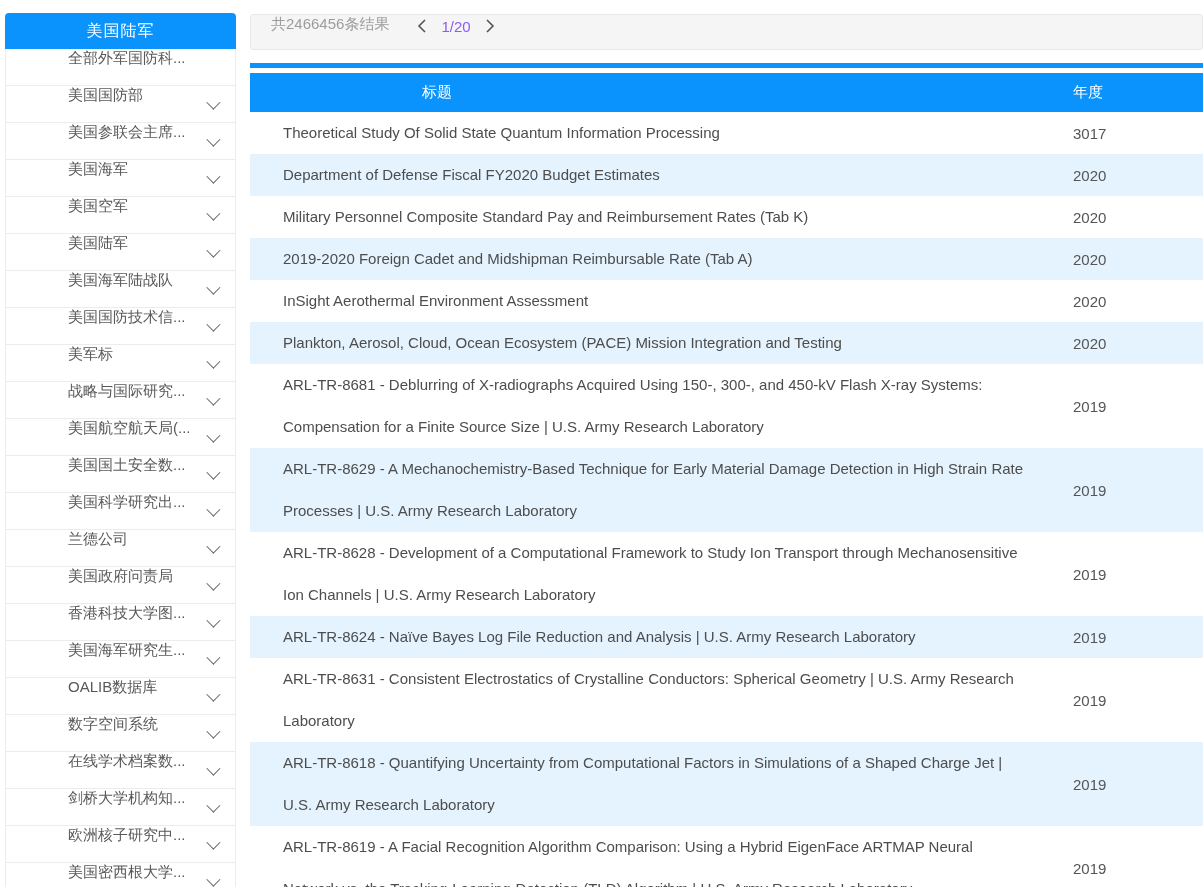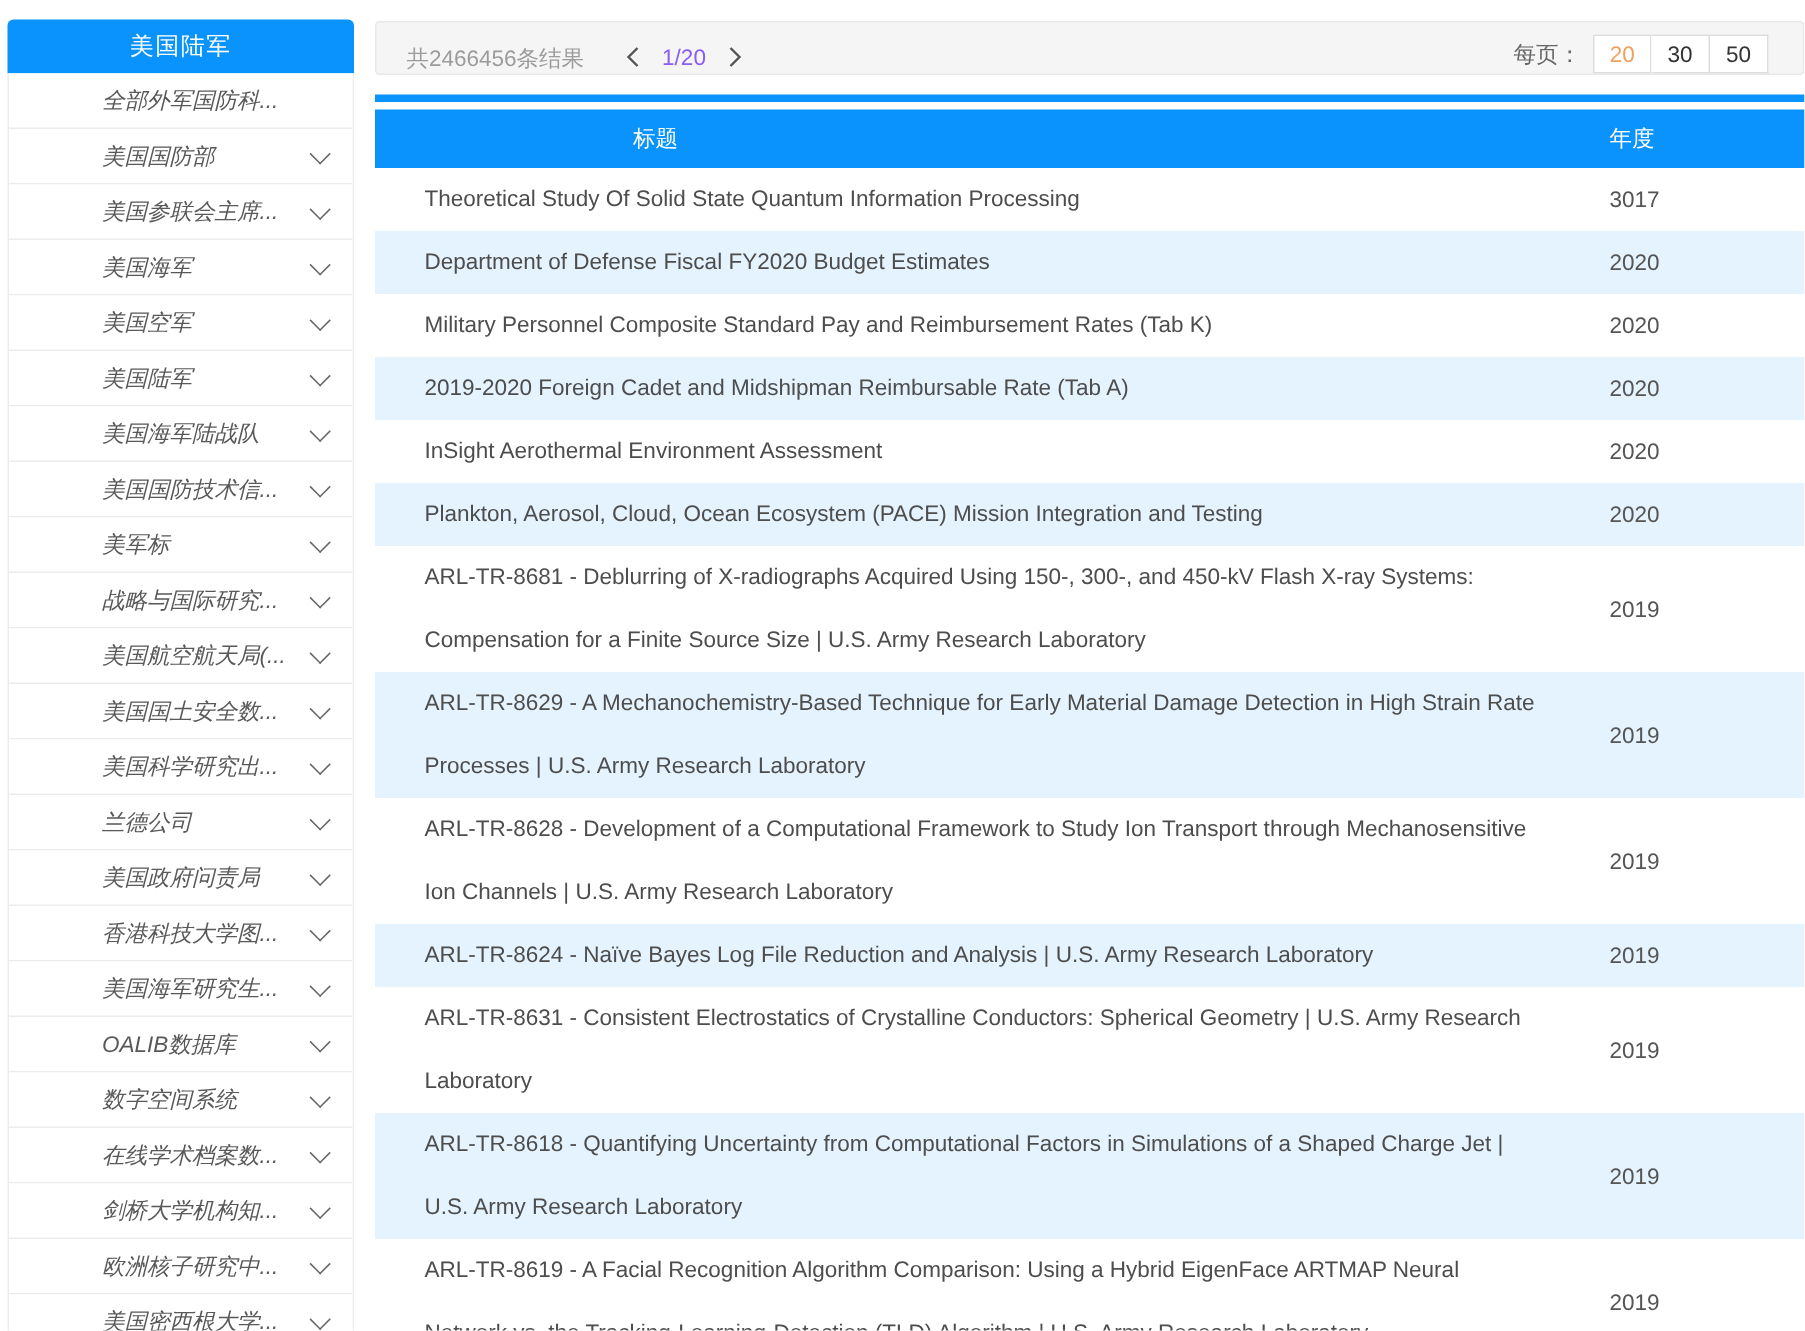--- a/index.html
+++ b/index.html
@@ -6,32 +6,32 @@
   html,body { width:1203px; height:887px; background:#fff; overflow:hidden;
               font-family:"Liberation Sans","DejaVu Sans",sans-serif; }
   body { position:relative; }
 
   
   .sidebar { position:absolute; left:5px; top:13px; width:231px; }
   .sidebar-header { height:36px; background:#0a93fc; color:#fff; font-size:16px;
                     border-radius:4px 4px 0 0; display:flex; align-items:center;
                     justify-content:center; letter-spacing:1px; }
   .sidebar-list { border:1px solid #ececec; border-top:none; background:#fff; }
-  .side-item { position:relative; height:37px; display:flex; align-items:center;
+  .side-item { position:relative; height:37px; display:flex; 
                border-bottom:1px solid #ececec; font-size:15px; color:#595959;
-               padding-left:62px; cursor:pointer; background:#fff;font-style:italic; }
+               padding-left:62px; cursor:pointer; background:#fff; }
   .side-item:last-child { border-bottom:none; }
   .chev { position:absolute; right:18px; top:13px; width:10px; height:10px;
           border-right:1.5px solid #666; border-bottom:1.5px solid #666;
           transform:rotate(45deg) translateY(-2px); }
 
   
   .topbar { position:absolute; left:250px; top:14px; width:953px; height:36px;
             background:#f5f5f5; border:1px solid #e8e8e8; border-radius:3px;
-            display:flex; align-items:flex-end; }
+            display:flex; align-items:flex-start; }
   .result-count { color:#9c9c9c; font-size:15px; margin-left:20px; }
   .pager { display:flex; align-items:center; margin-left:22px; color:#4a4a4a; font-size:15px; }
   .pg-arrow { width:22px; height:22px; display:flex; align-items:center; justify-content:center;
               cursor:pointer; }
   .pg-arrow svg { display:block; }
   .pg-display { margin:0 8px; color:#8b5cf6; }
   .perpage { margin-left:auto; margin-right:23px; display:flex; align-items:center; }
   .perpage-label { color:#666; font-size:15px; margin-right:8px; }
   .pp-group { display:flex; }
   .pp-btn { width:39px; height:26px; background:#fff; border:1px solid #ddd;
@@ -163,28 +163,20 @@
           <polyline points="8,1 2,7 8,13" fill="none" stroke="#555" stroke-width="1.6"></polyline>
         </svg>
     </span>
     <span class="pg-display">1/20</span>
     <span class="pg-arrow">
       <svg width="10" height="14" viewBox="0 0 10 14">
           <polyline points="2,1 8,7 2,13" fill="none" stroke="#555" stroke-width="1.6"></polyline>
         </svg>
     </span>
   </div>
-  <div class="perpage">
-    <span class="perpage-label">每页：</span>
-    <div class="pp-group">
-        <div class="pp-btn selected">20</div>
-        <div class="pp-btn">30</div>
-        <div class="pp-btn">50</div>
-      </div>
-  </div>
 </div>
 
 <div class="accent-strip"></div>
 <div class="results-table">
   <div class="thead">
     <div class="th-title">
       <span>标题</span>
     </div>
     <div class="th-year">
       <span>年度</span>

